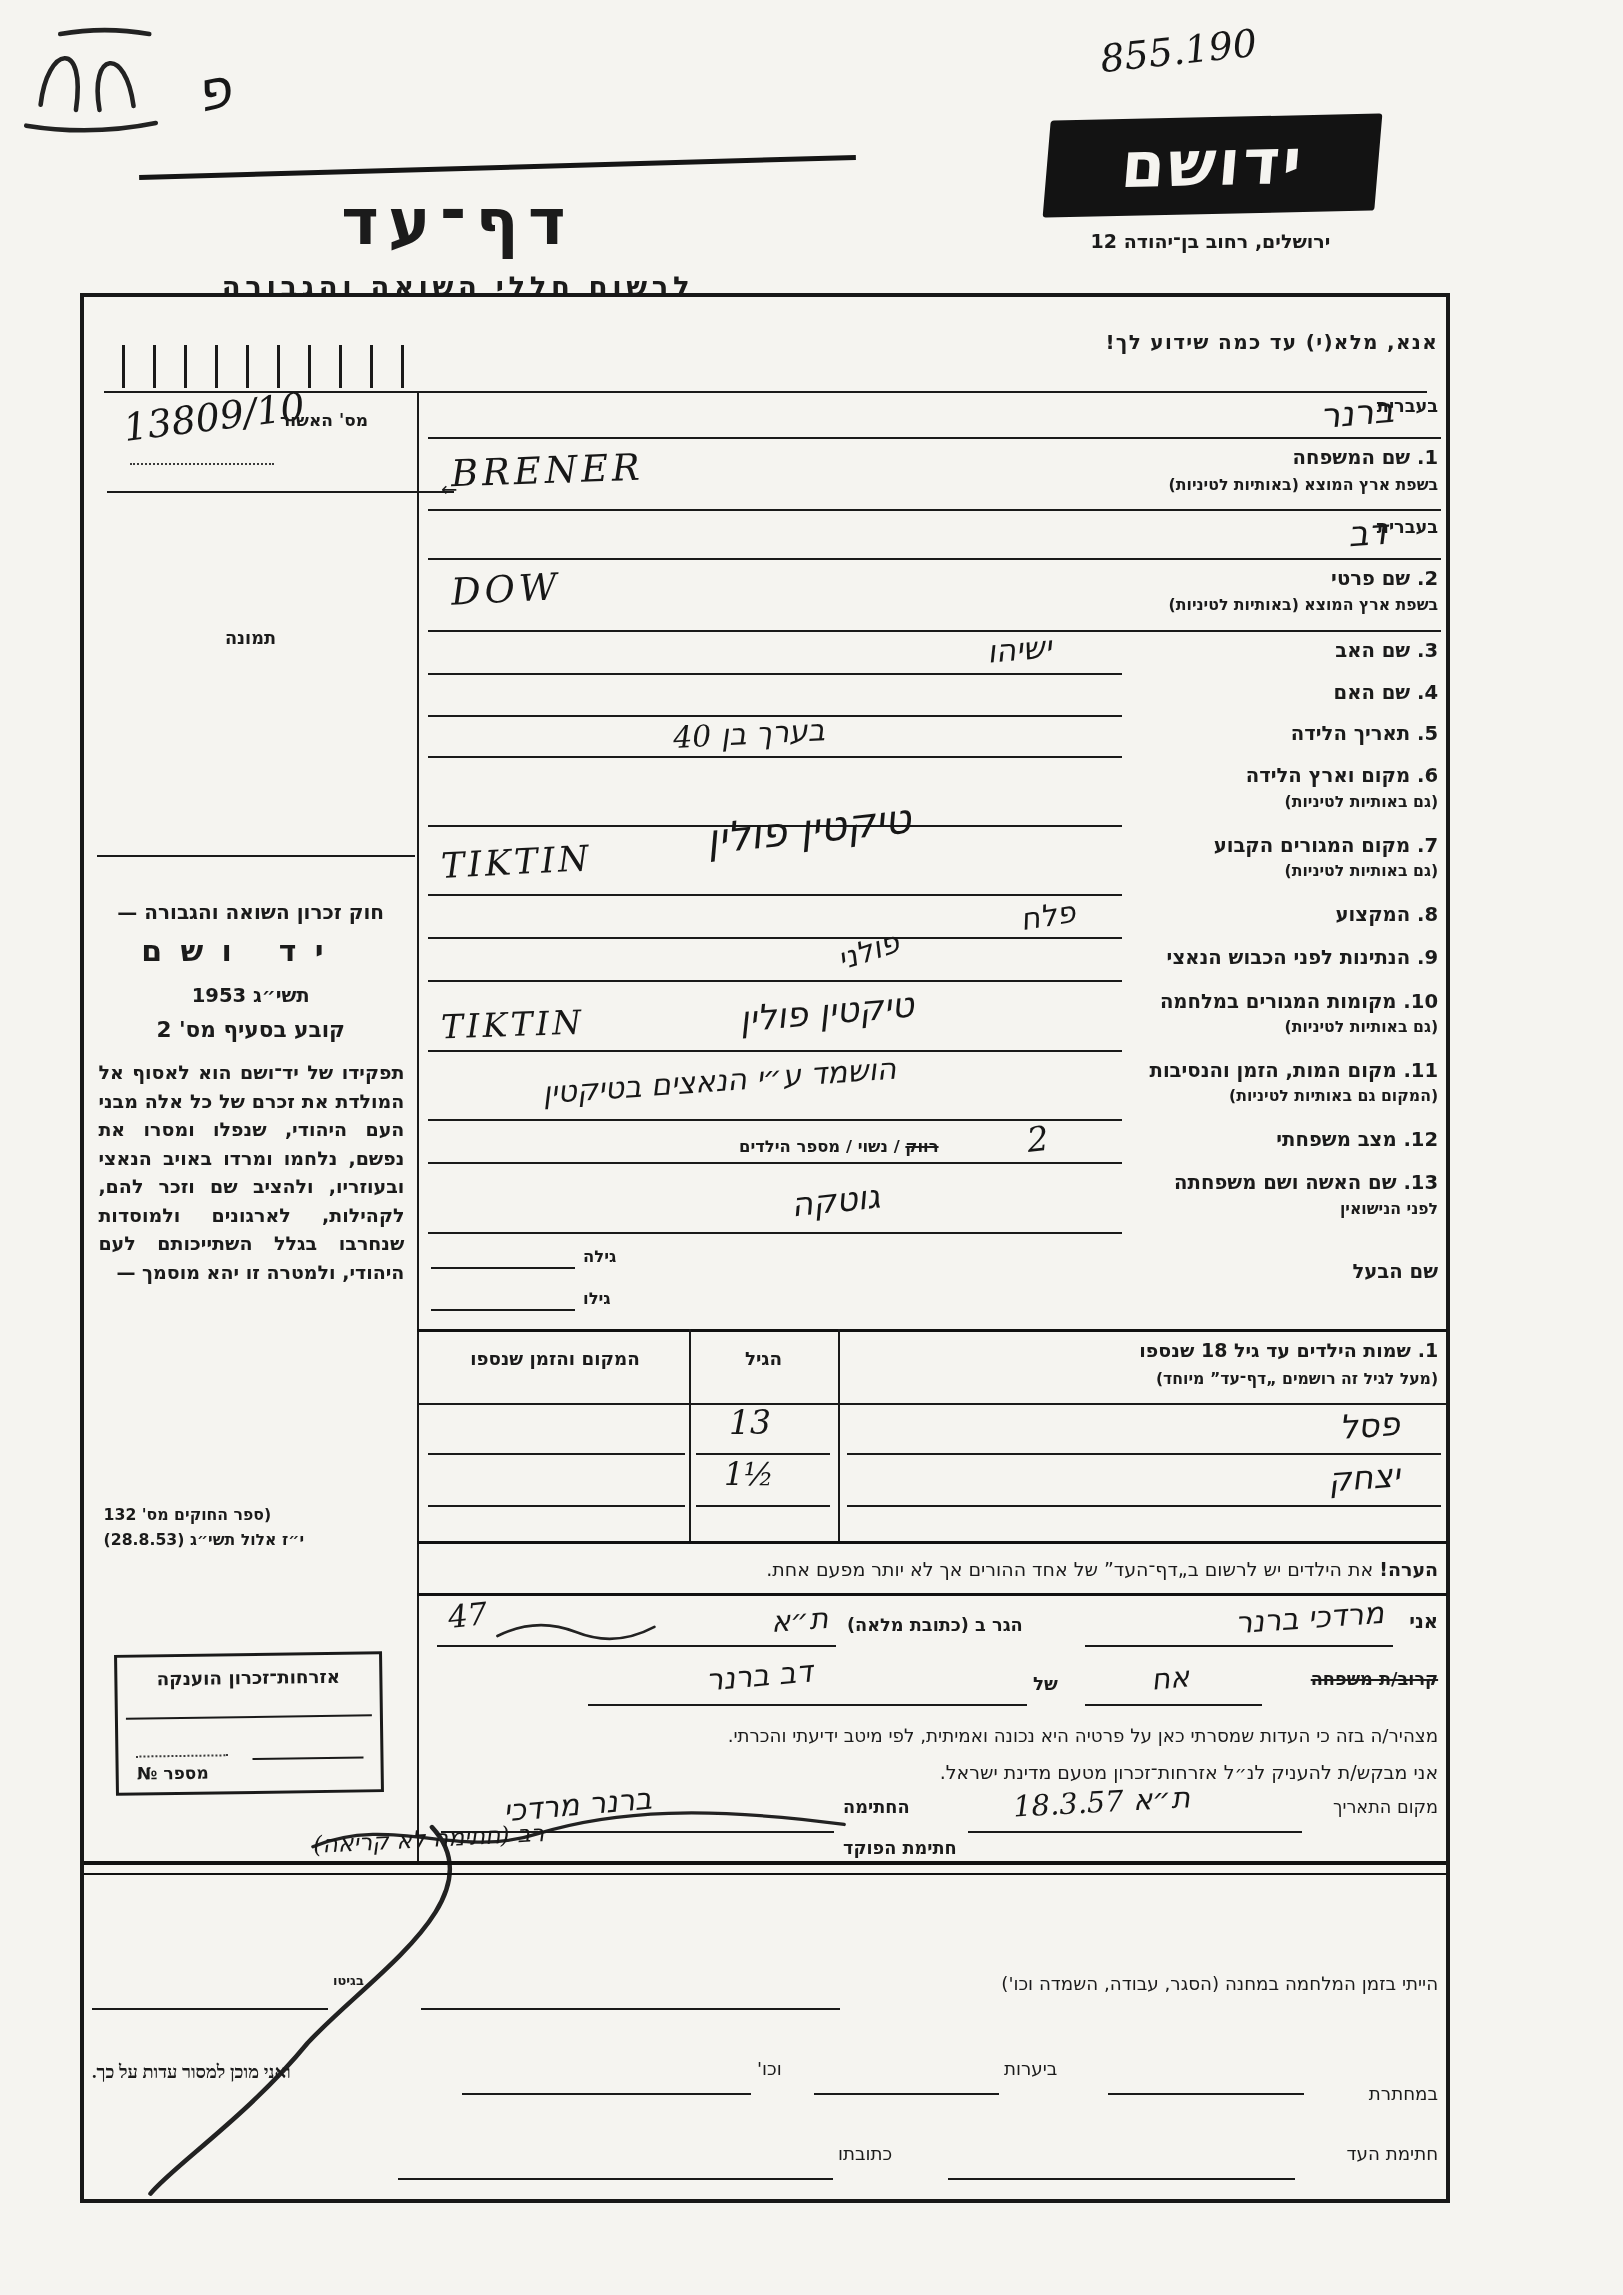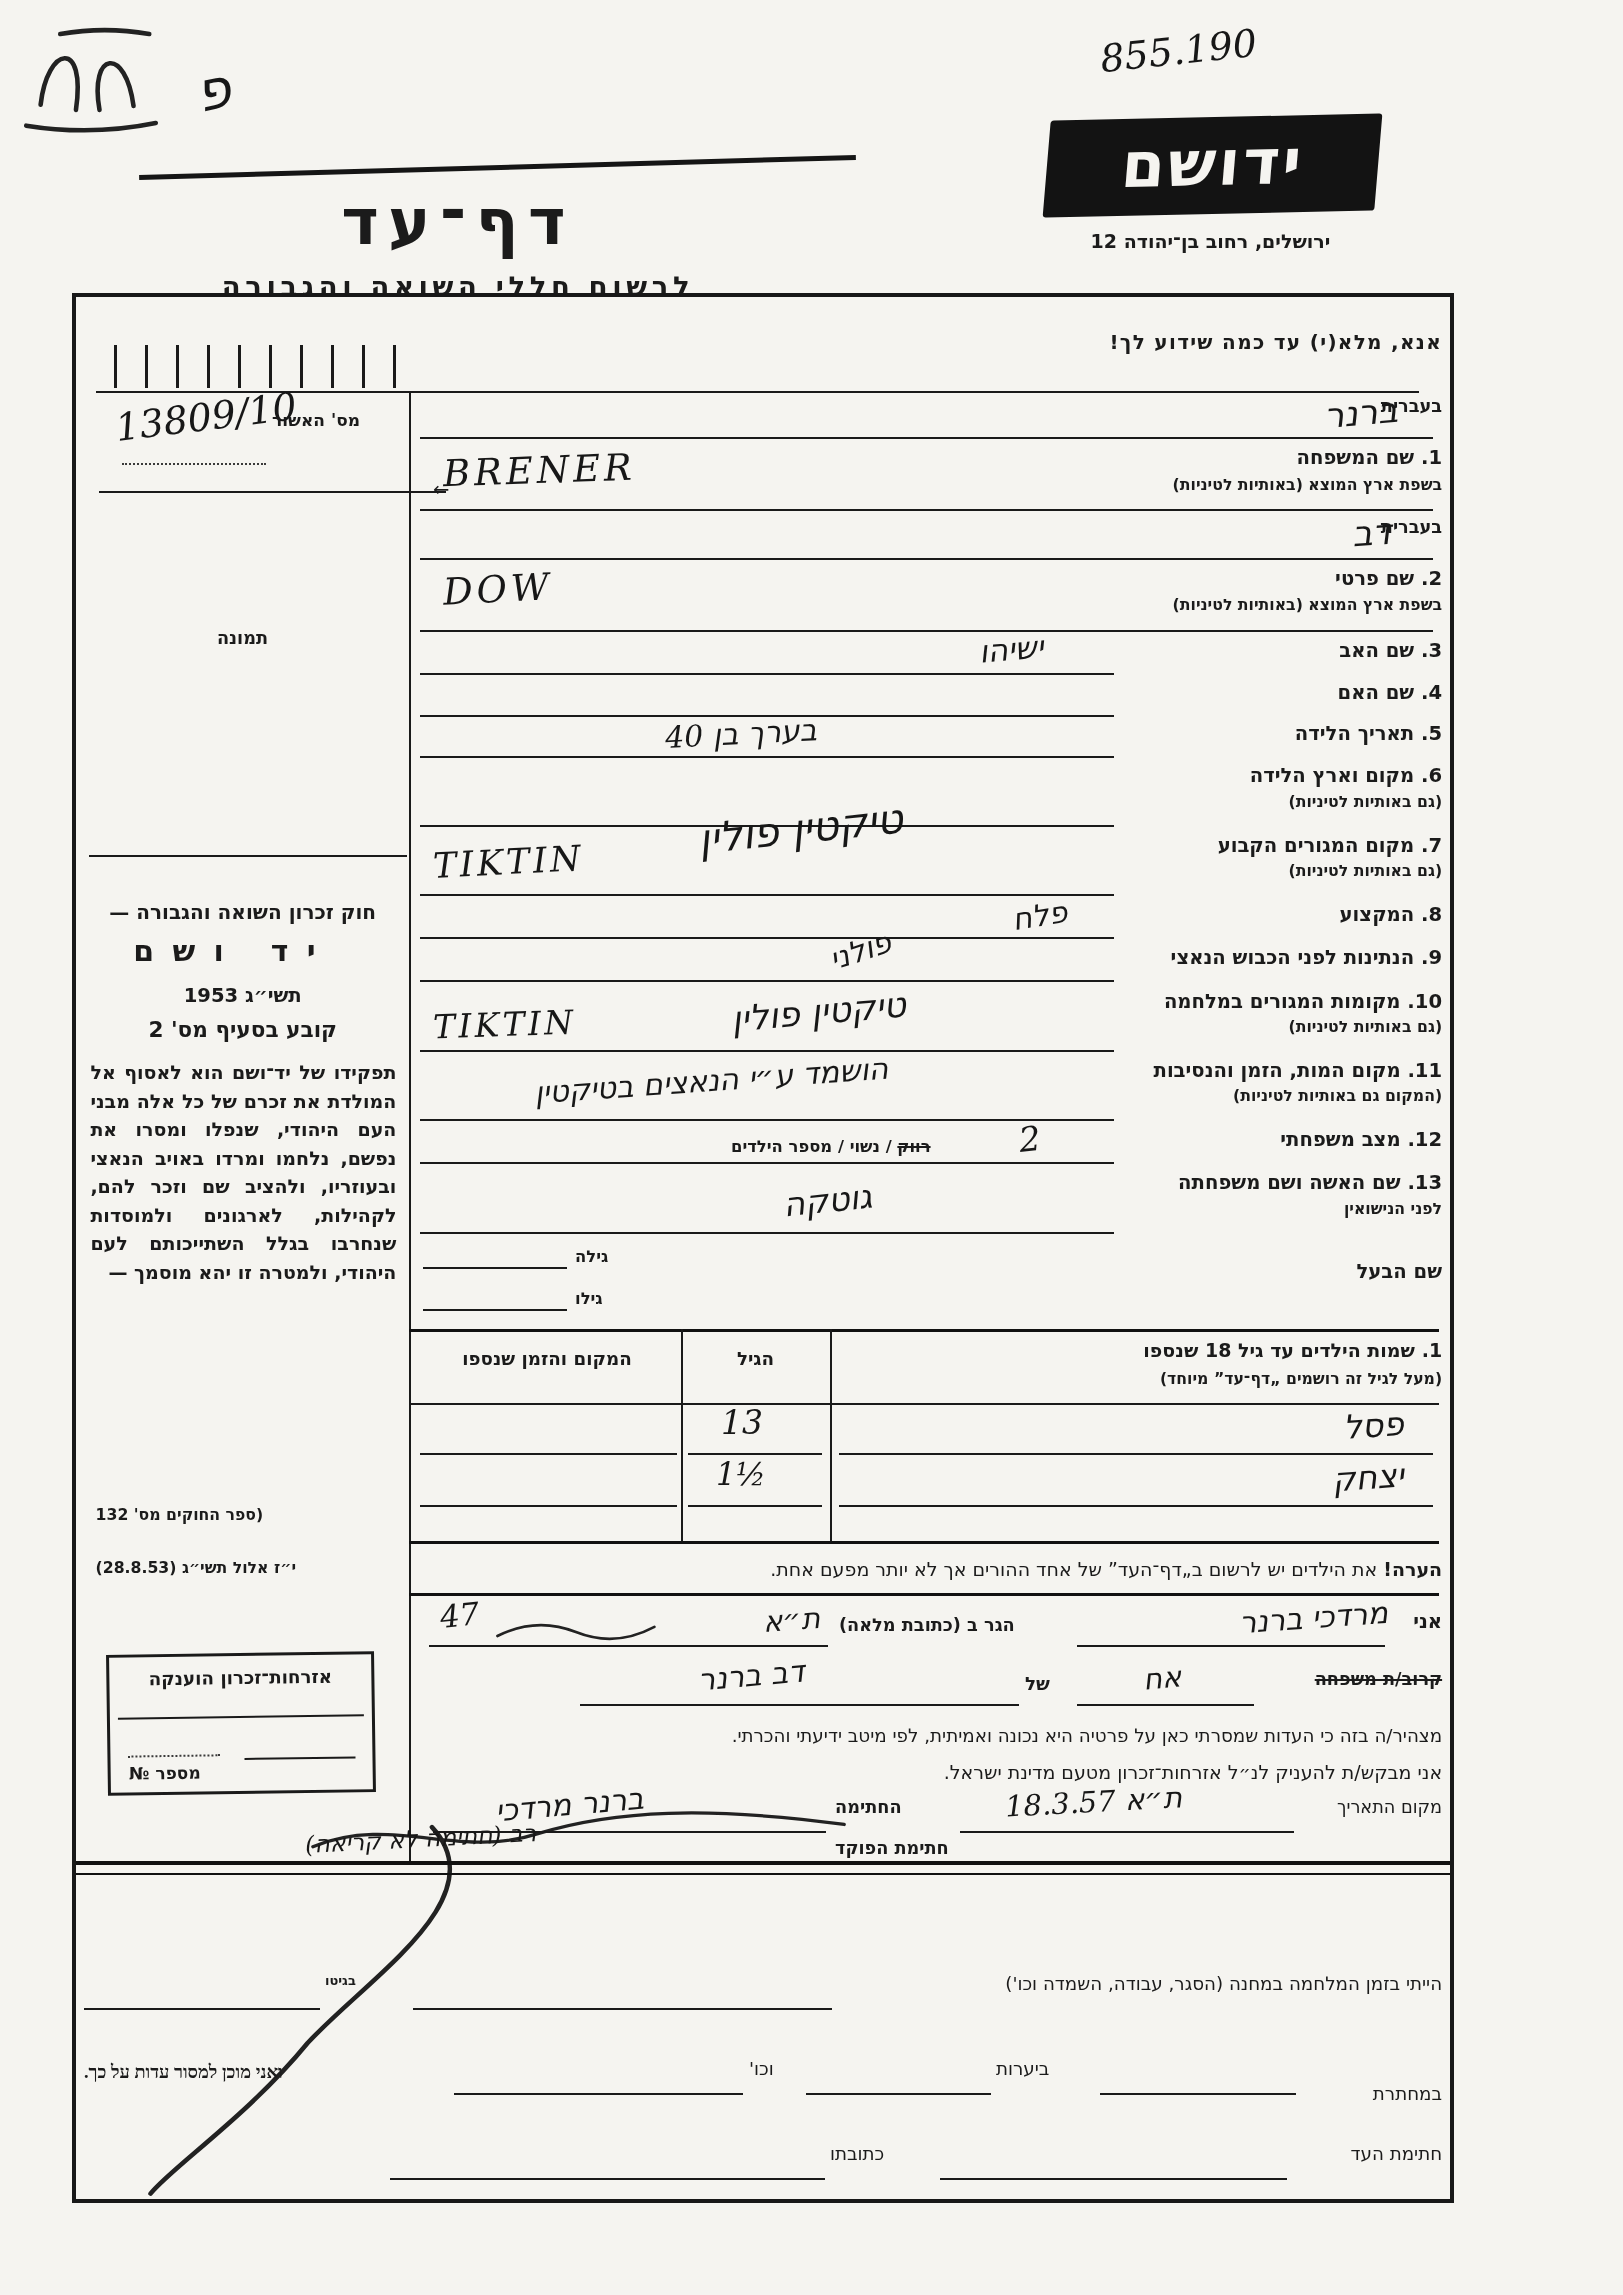--- a/index.html
+++ b/index.html
@@ -8,21 +8,21 @@
   .a{position:absolute;}
   .b{font-weight:bold;}
   .nw{white-space:nowrap;}
   .ctr{text-align:center;}
   .rl{border-top:2px solid #1a1a1a;height:0;}
   .th{border-top:3.9px solid #111;height:0;}
   .rd{border-top:2px dotted #3a3a3a;height:0;}
   .vt{width:0;border-right:2.6px solid #1a1a1a;}
   .hw{font-family:"DejaVu Serif","DejaVu Sans",serif;font-style:italic;color:#171717;white-space:nowrap;}
   .lt{direction:ltr;unicode-bidi:isolate;}
-  .box{position:absolute;left:72px;top:293px;width:1362px;height:1902px;border:4.6px solid #181818;padding-left:12px;}
+  .box{position:absolute;left:80px;top:293px;width:1362px;height:1902px;border:4.6px solid #181818;}
   .fl{position:absolute;right:7.9px;text-align:right;white-space:nowrap;font-weight:bold;}
   .sb{font-size:15.7px;}
   .logo{position:absolute;left:1047px;top:117px;width:331px;height:97px;background:#131313;color:#f5f4f0;
         font-weight:bold;font-size:63px;text-align:center;line-height:93px;letter-spacing:2.6px;
         transform:skewX(-6deg) rotate(-1.2deg);border-radius:3.3px;}
   .stamp{position:absolute;left:31px;top:1356px;width:262px;height:135px;border:3.9px solid #1a1a1a;transform:rotate(-0.8deg);}
   .strike{text-decoration:line-through;text-decoration-thickness:2px;}
   .ticks{position:absolute;left:38px;top:48px;width:288px;height:43px;
          background:repeating-linear-gradient(90deg,#1a1a1a 0 2.6px,transparent 2.6px 31px);}
   svg.scrawl{position:absolute;left:0;top:0;pointer-events:none;}
@@ -70,21 +70,21 @@
     <div class="a" style="left:357px;top:181px;font-size:19.6px;">←</div>
     <div class="a b ctr" style="left:0;width:333px;top:331px;font-size:17.7px;">תמונה</div>
     <div class="a rl" style="left:13px;width:318px;top:558px;"></div>
 
     <div class="a b ctr nw" style="left:5.2px;width:323px;top:603px;font-size:20px;">חוק זכרון השואה והגבורה —</div>
     <div class="a b ctr" style="left:5.2px;width:323px;top:636px;font-size:30px;letter-spacing:18.3px;padding-right:18.3px;box-sizing:border-box;">יד ושם</div>
     <div class="a b ctr" style="left:5.2px;width:323px;top:687px;font-size:19.6px;">תשי״ג 1953</div>
     <div class="a b ctr" style="left:5.2px;width:323px;top:720px;font-size:21.6px;">קובע בסעיף מס' 2</div>
     <div class="a b" style="left:14.4px;width:306px;top:761px;font-size:19px;line-height:1.5;text-align:justify;">תפקידו של יד־ושם הוא לאסוף אל המולדת את זכרם של כל אלה מבני העם היהודי, שנפלו ומסרו את נפשם, נלחמו ומרדו באויב הנאצי ובעוזריו, ולהציב שם וזכר להם, לקהילות, לארגונים ולמוסדות שנחרבו בגלל השתייכותם לעם היהודי, ולמטרה זו יהא מוסמך —</div>
     <div class="a b" style="left:19.6px;top:1208px;font-size:15.7px;">(ספר החוקים מס' 132</div>
-    <div class="a b" style="left:19.6px;top:1233px;font-size:15.7px;margin-top:28px;">י״ז אלול תשי״ג (28.8.53)</div>
+    <div class="a b" style="left:19.6px;top:1233px;font-size:15.7px;">י״ז אלול תשי״ג (28.8.53)</div>
 
     <div class="stamp">
       <div class="a b ctr nw" style="left:0;width:100%;top:10.5px;font-size:18.3px;">אזרחות־זכרון הוענקה</div>
       <div class="a rl" style="left:7.9px;width:246px;top:60px;"></div>
       <div class="a rd" style="left:18.3px;width:92px;top:98px;"></div>
       <div class="a rl" style="left:134px;width:111px;top:102px;"></div>
       <div class="a b nw" style="left:18.3px;top:106px;font-size:17px;">מספר №</div>
     </div>
 
     <div class="fl" style="top:99px;font-size:17.7px;">בעברית</div>

